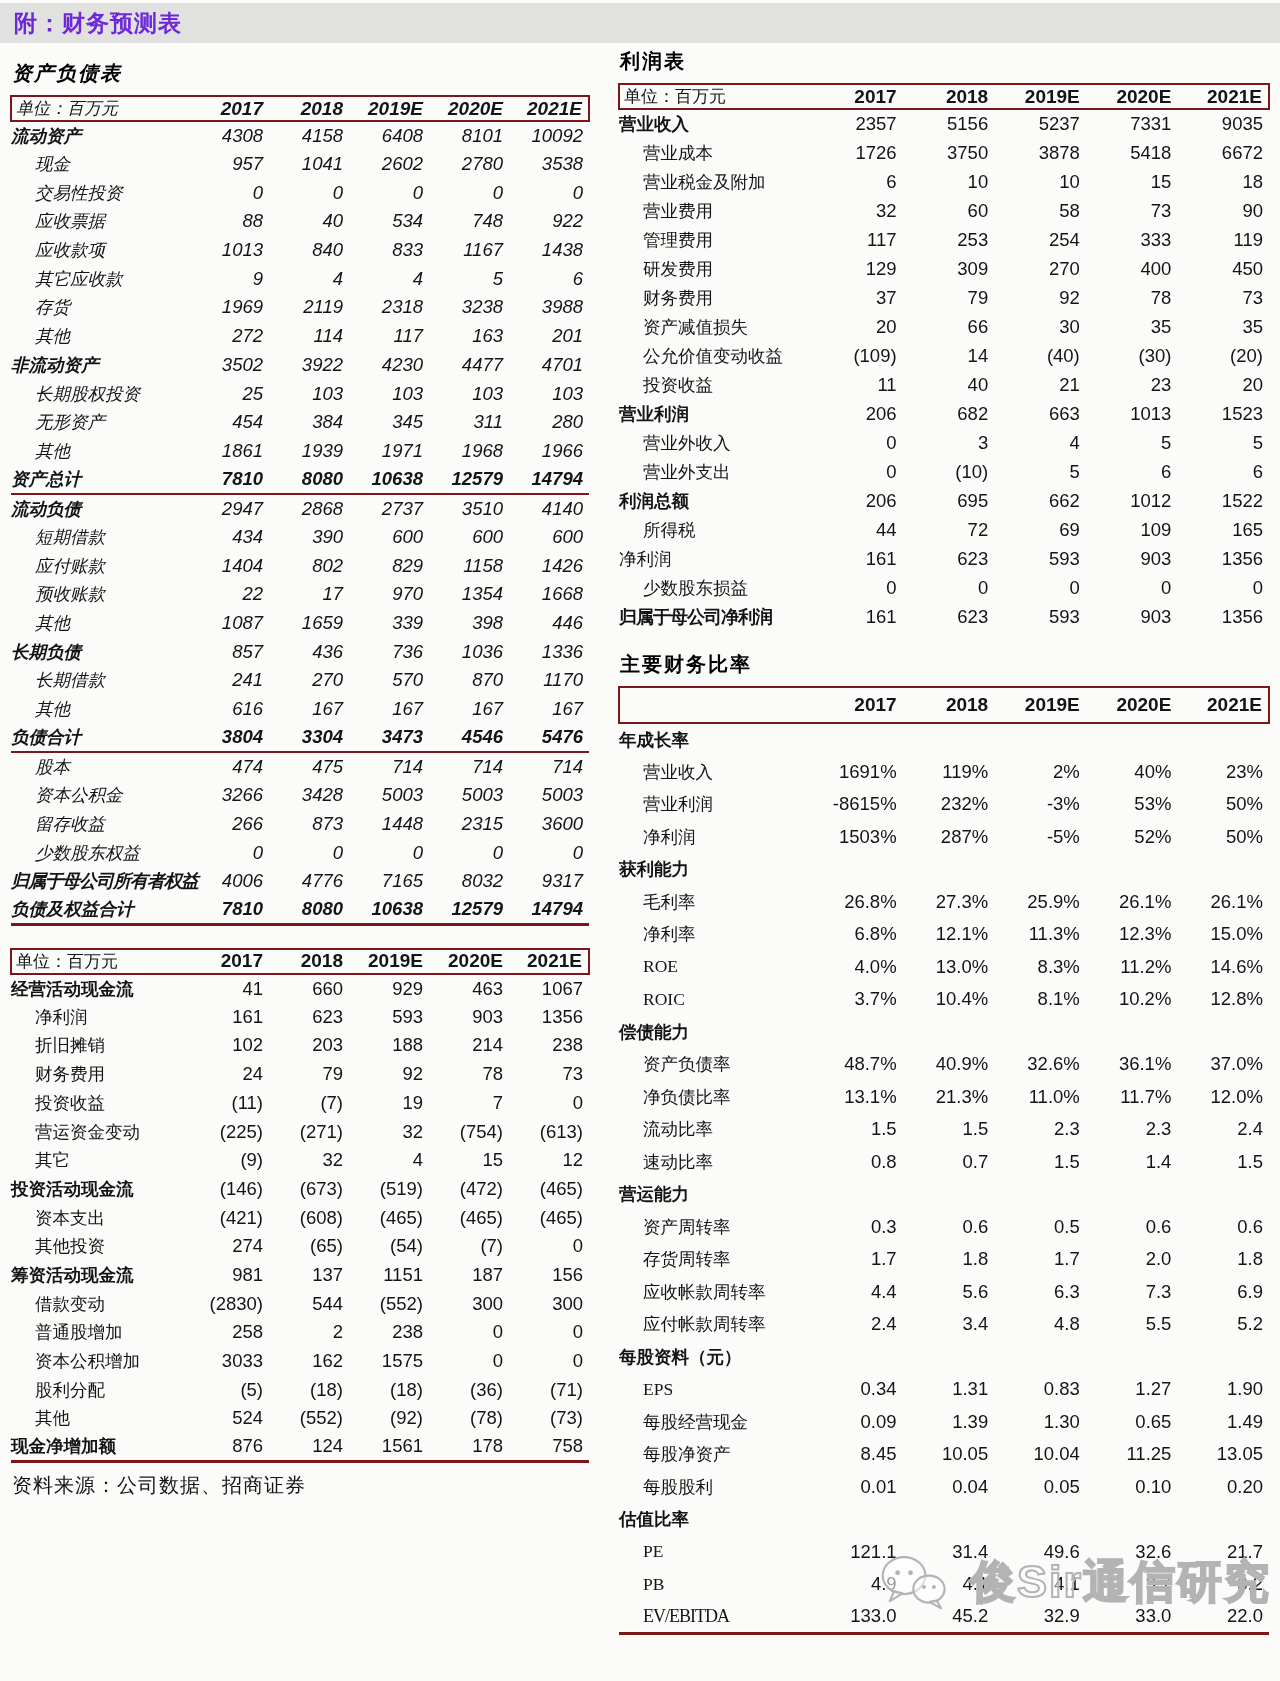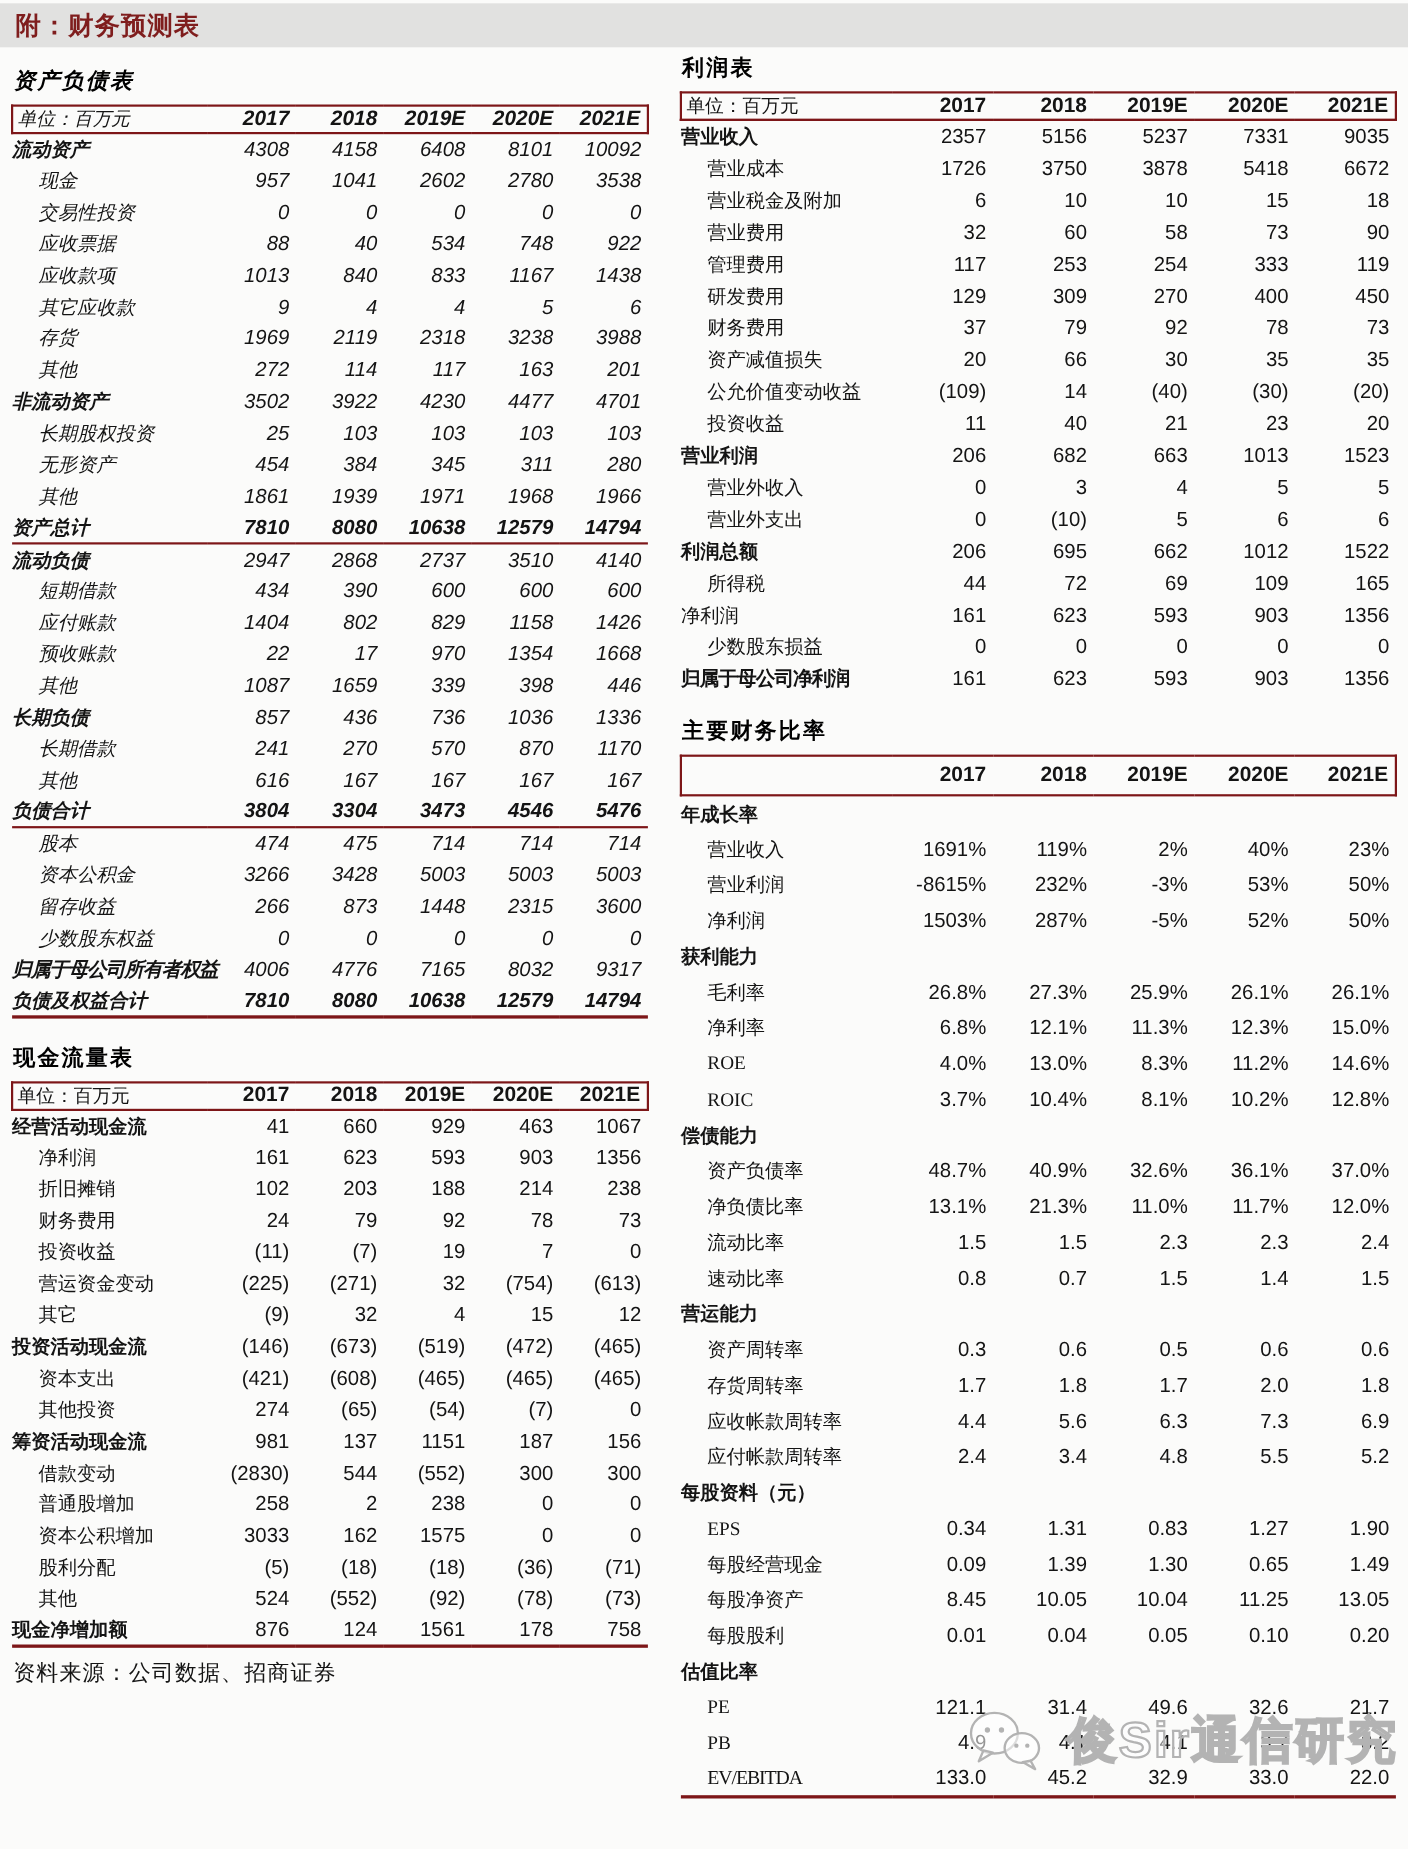--- a/index.html
+++ b/index.html
@@ -15,21 +15,21 @@
     font-family:"Liberation Serif", serif;
     color:var(--ink);
   }
   .titlebar{
     position:absolute;top:3px;left:0;width:100%;height:40px;
     background:#e1e1e0;
     display:flex;align-items:center;
   }
   .titlebar .tt{
     font-family:"Liberation Sans", sans-serif;
-    font-weight:700;font-size:23px;color:#7f1d1d;
+    font-weight:700;font-size:23px;color:#6d28d9;
     padding-left:14px;letter-spacing:1px;
   }
   #col-left{position:absolute;left:10px;top:48px;width:580px;}
   #col-right{position:absolute;left:618px;top:48px;width:652px;}
 
   section h2{
     font-family:"Liberation Serif", serif;
     font-weight:700;font-size:20px;color:#000;
     margin:0 0 8px 2px;letter-spacing:2px;
   }
@@ -340,21 +340,20 @@
               <td class="num">7810</td>
               <td class="num">8080</td>
               <td class="num">10638</td>
               <td class="num">12579</td>
               <td class="num">14794</td>
             </tr>
           </tbody>
         </table>
       </section>
       <section class="tbl-section sec-cash_flow">
-        <h2 class="tbl-title">现金流量表</h2>
         <table>
           <colgroup>
             <col style="width: 178px;">
             <col>
             <col>
             <col>
             <col>
             <col>
           </colgroup>
           <thead>

